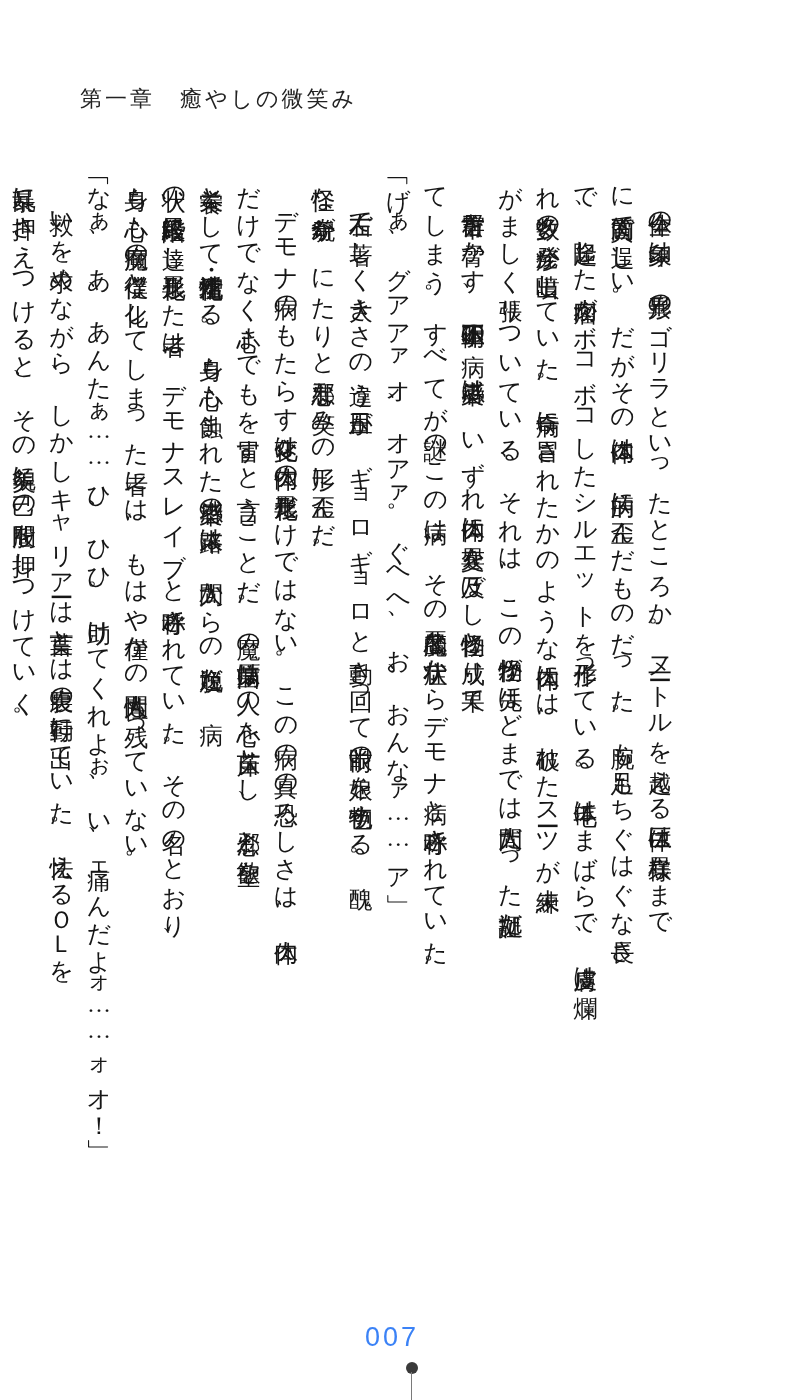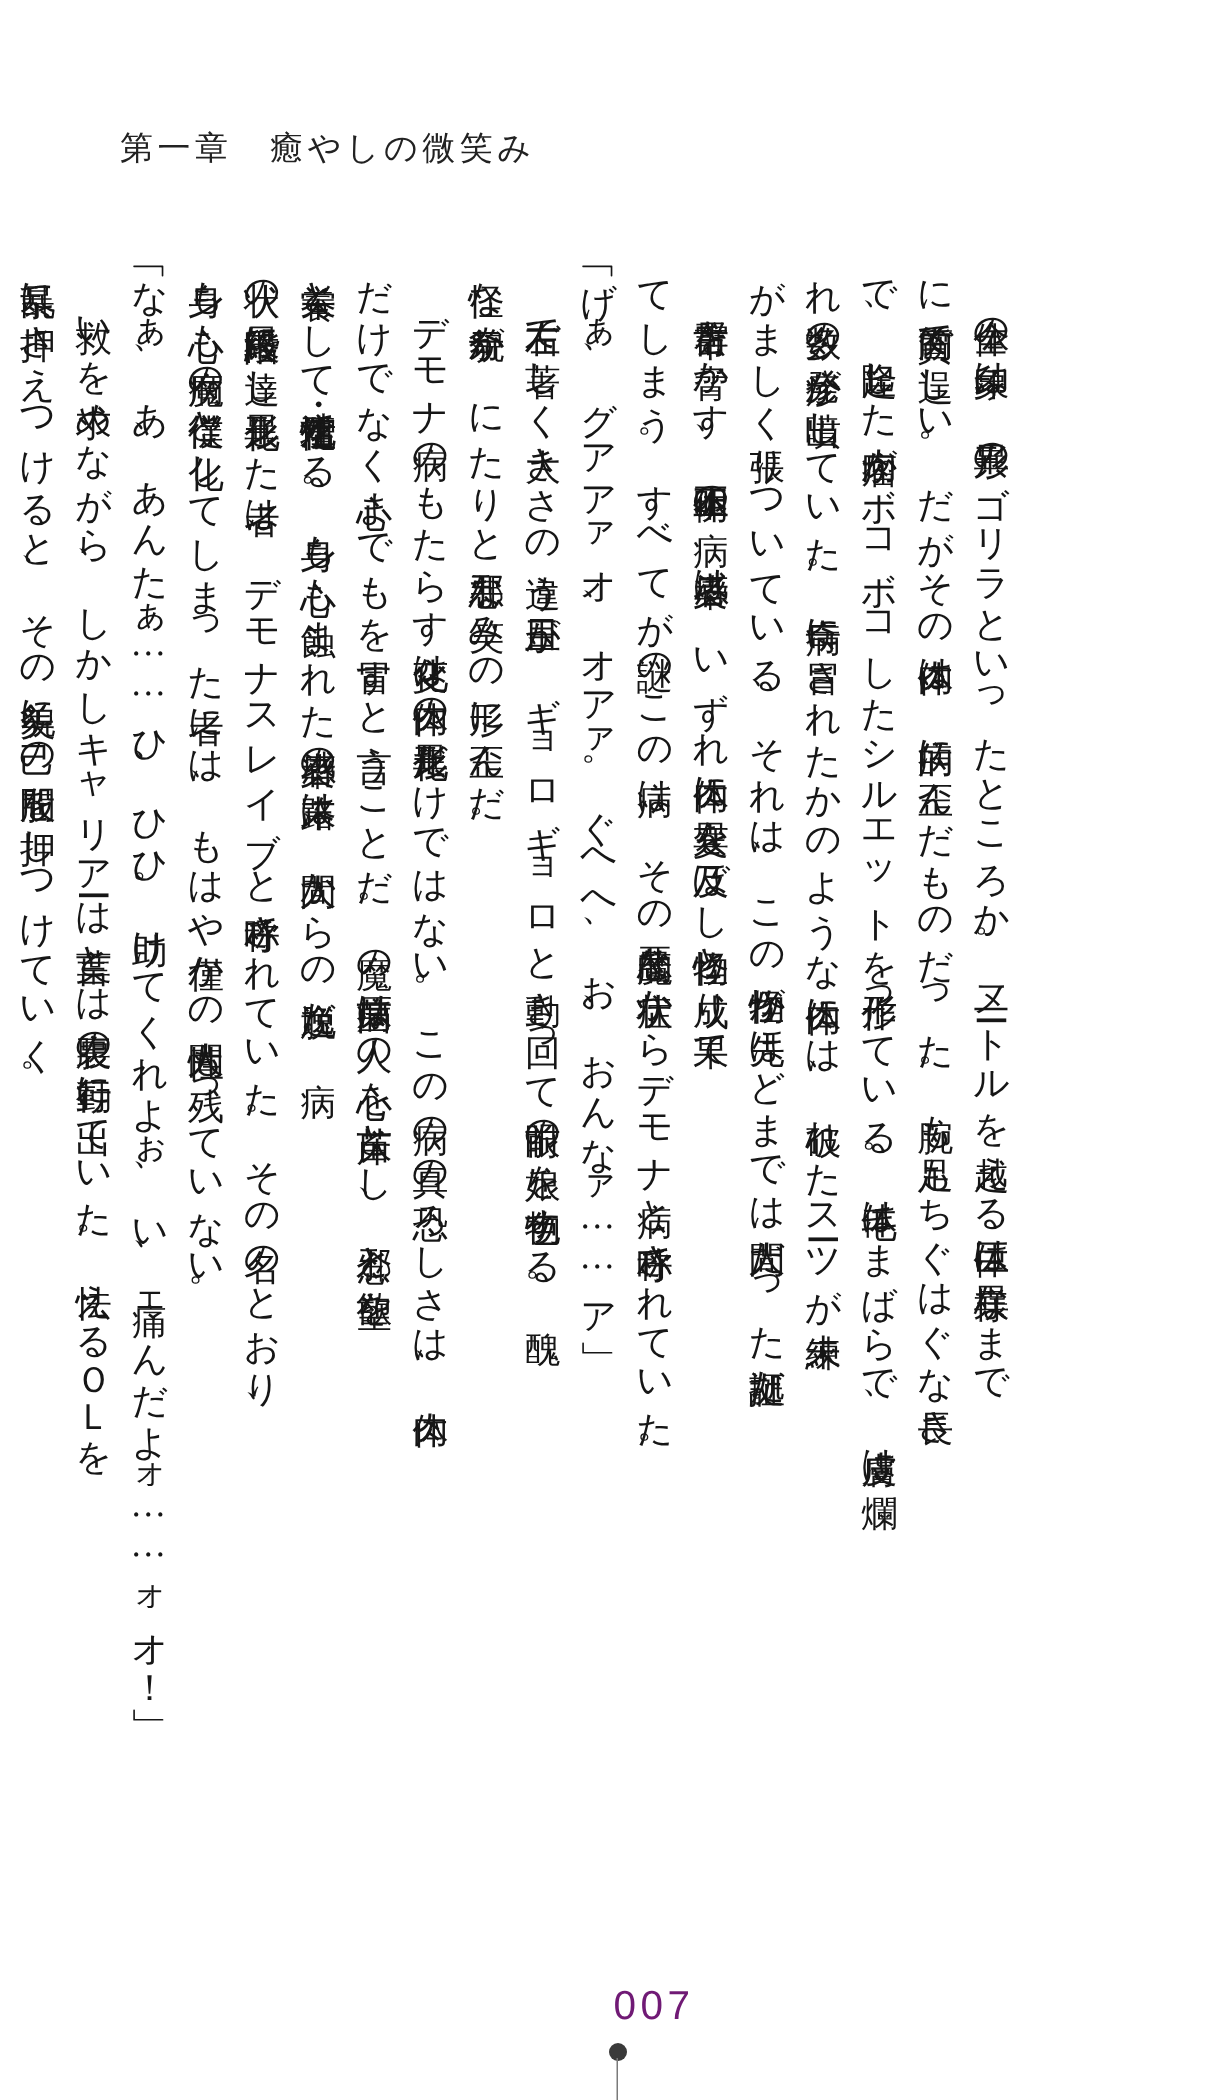--- a/index.html
+++ b/index.html
@@ -34,28 +34,28 @@
     font-size: 24px;
     line-height: 37.4px;
     letter-spacing: 0.6px;
     color: #161616;
   }
   .text-column {
     white-space: nowrap;
   }
   .page-number {
     position: absolute;
-    left: 436px;
+    left: 392px;
     top: 1322px;
     transform: translateX(-50%);
     font-family: "Liberation Sans", "DejaVu Sans", sans-serif;
     font-size: 27px;
     font-weight: 400;
     letter-spacing: 3px;
-    color: #701a75;
+    color: #3b82f6;
   }
   .page-marker-dot {
     position: absolute;
     left: 406px;
     top: 1362px;
     width: 12px;
     height: 12px;
     border-radius: 50%;
     background: #3a3a3a;
   }

